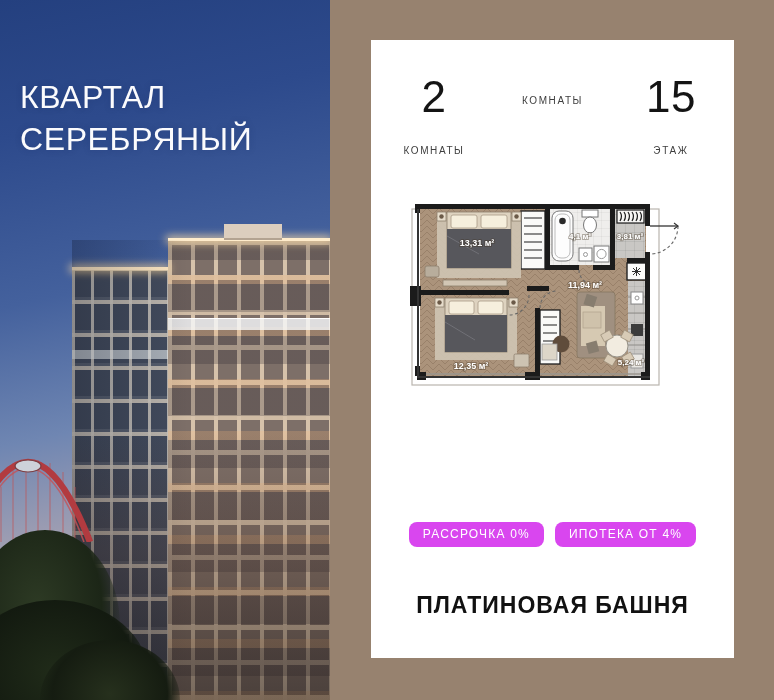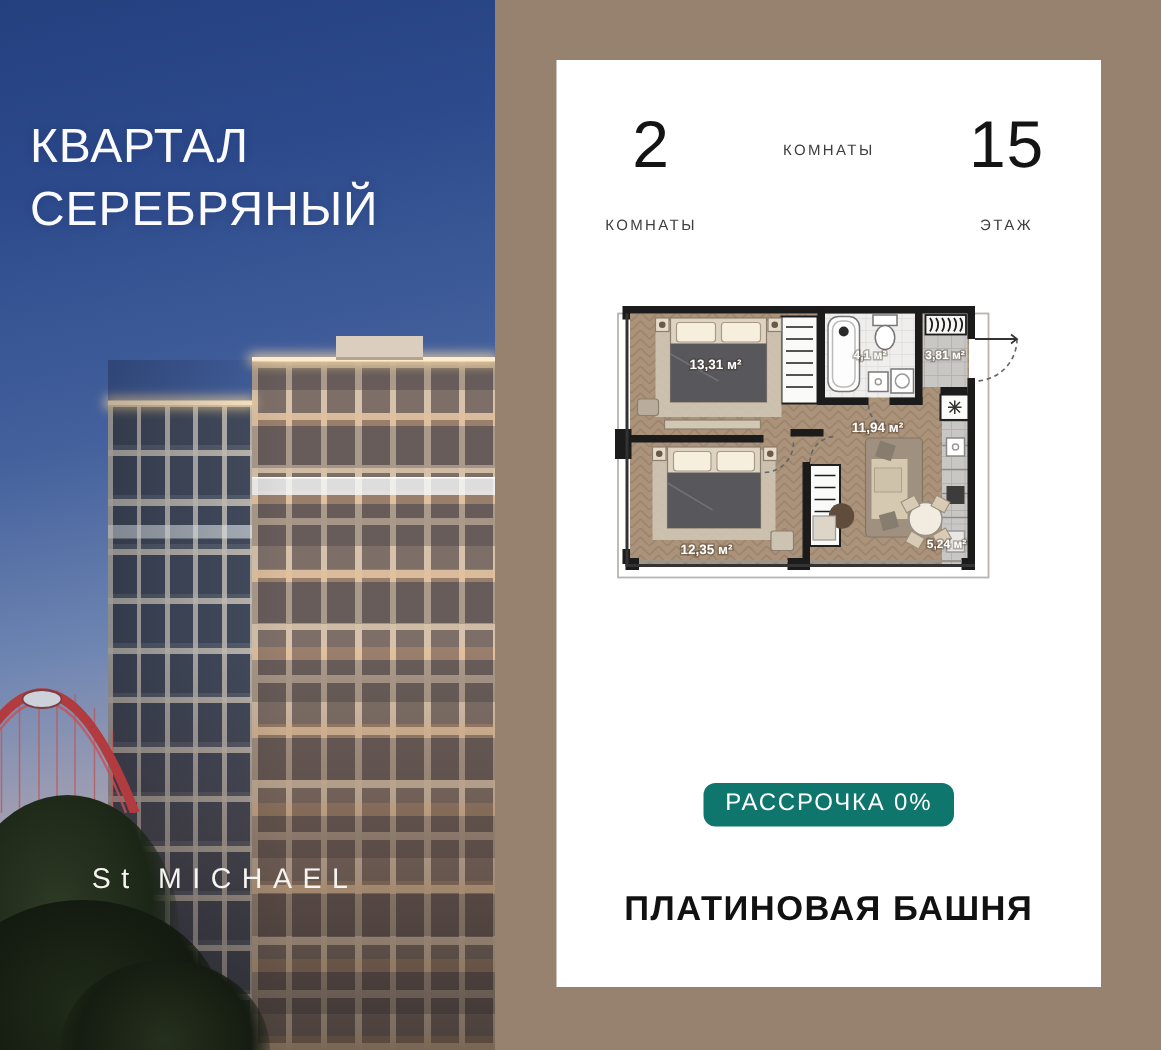--- a/index.html
+++ b/index.html
@@ -62,21 +62,21 @@
   .stats { position:absolute; top:32px; left:26px; right:26px;
            display:flex; justify-content:space-between; }
   .stat  { text-align:center; min-width:74px; }
   .stat-value { font-size:44px; font-weight:500; color:#141414; letter-spacing:0.5px; }
   .stat-label { margin-top:23px; font-size:10px; color:#3e3e3e; letter-spacing:1.6px; }
 
   .plan-wrap { position:absolute; top:156px; left:38px; width:288px; height:200px; }
 
   .badges { position:absolute; top:482px; left:0; width:100%;
             display:flex; justify-content:center; gap:11px; }
-  .badge  { background:#0f766e; color:#fff; font-size:16px; letter-spacing:1.2px;
+  .badge  { background:#d946ef; color:#fff; font-size:12px; letter-spacing:1.2px;
             padding:5px 14px 6px; border-radius:8px; border:none; cursor:pointer;
             font-family:"Liberation Sans", sans-serif; }
 
   .tower-title { position:absolute; top:552px; left:0; width:100%; text-align:center;
                  font-size:23px; font-weight:700; letter-spacing:1px; color:#111; }
 
   .plan-label { font-family:"Liberation Sans", sans-serif; font-size:9px; font-weight:700;
                 fill:#ffffff; text-anchor:middle; paint-order:stroke;
                 stroke:rgba(60,45,30,0.35); stroke-width:2px; }
   .plan-label-sm { font-size:8px; }
@@ -115,21 +115,20 @@
       <div class="tree-blob t1"></div>
       <div class="tree-blob t2"></div>
       <div class="tree-blob t3"></div>
     </div>
 
     <div class="project-title">
       <div>КВАРТАЛ</div>
       <div>СЕРЕБРЯНЫЙ</div>
     </div>
 
-    <div class="brand">St MICHAEL</div>
   </div>
 
   <div class="panel">
     <div class="card">
 
       <div class="stats">
         <div class="stat">
           <div class="stat-value">2</div>
           <div class="stat-label">КОМНАТЫ</div>
         </div>
@@ -285,18 +284,19 @@
         <text class="plan-label plan-label-sm" x="171" y="43">4,1 м²</text>
         <text class="plan-label plan-label-sm" x="221" y="43">3,81 м²</text>
         <text class="plan-label" x="176" y="92">11,94 м²</text>
         <text class="plan-label" x="62" y="173">12,35 м²</text>
         <text class="plan-label plan-label-sm" x="222" y="169">5,24 м²</text>
       </svg>
       </div>
 
       <div class="badges">
         <button class="badge">РАССРОЧКА 0%</button>
+        <button class="badge">ИПОТЕКА ОТ 4%</button>
       </div>
 
       <div class="tower-title">ПЛАТИНОВАЯ БАШНЯ</div>
     </div>
   </div>
 </div>
 
 </body></html>

